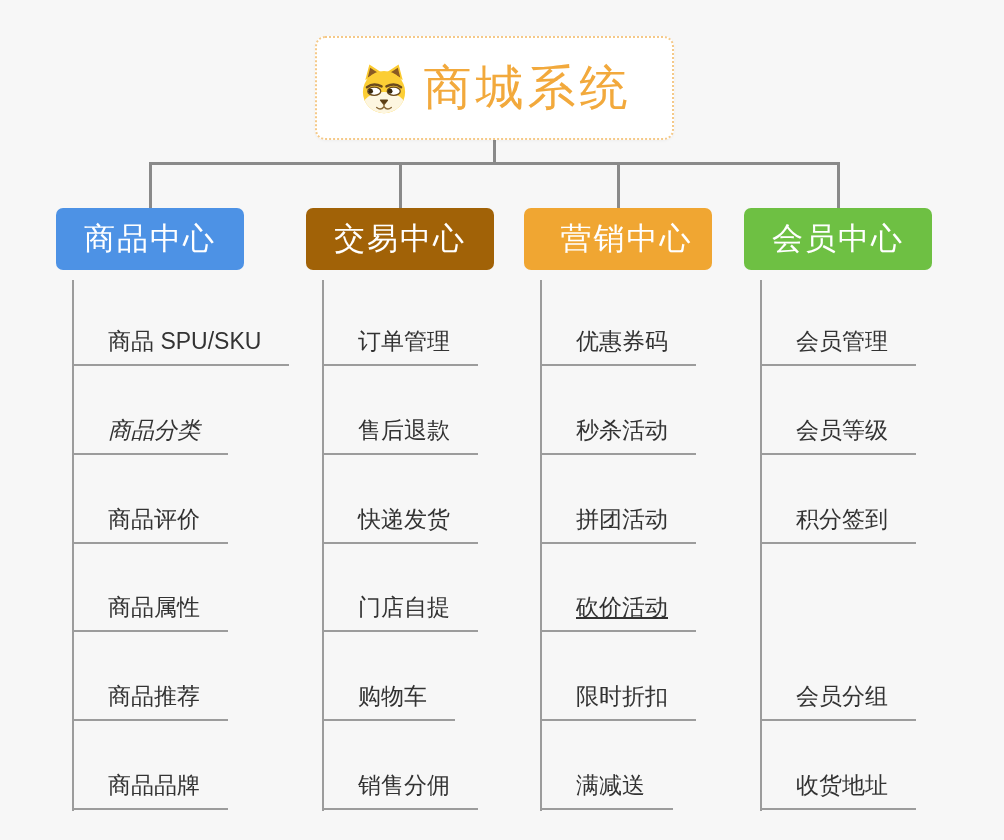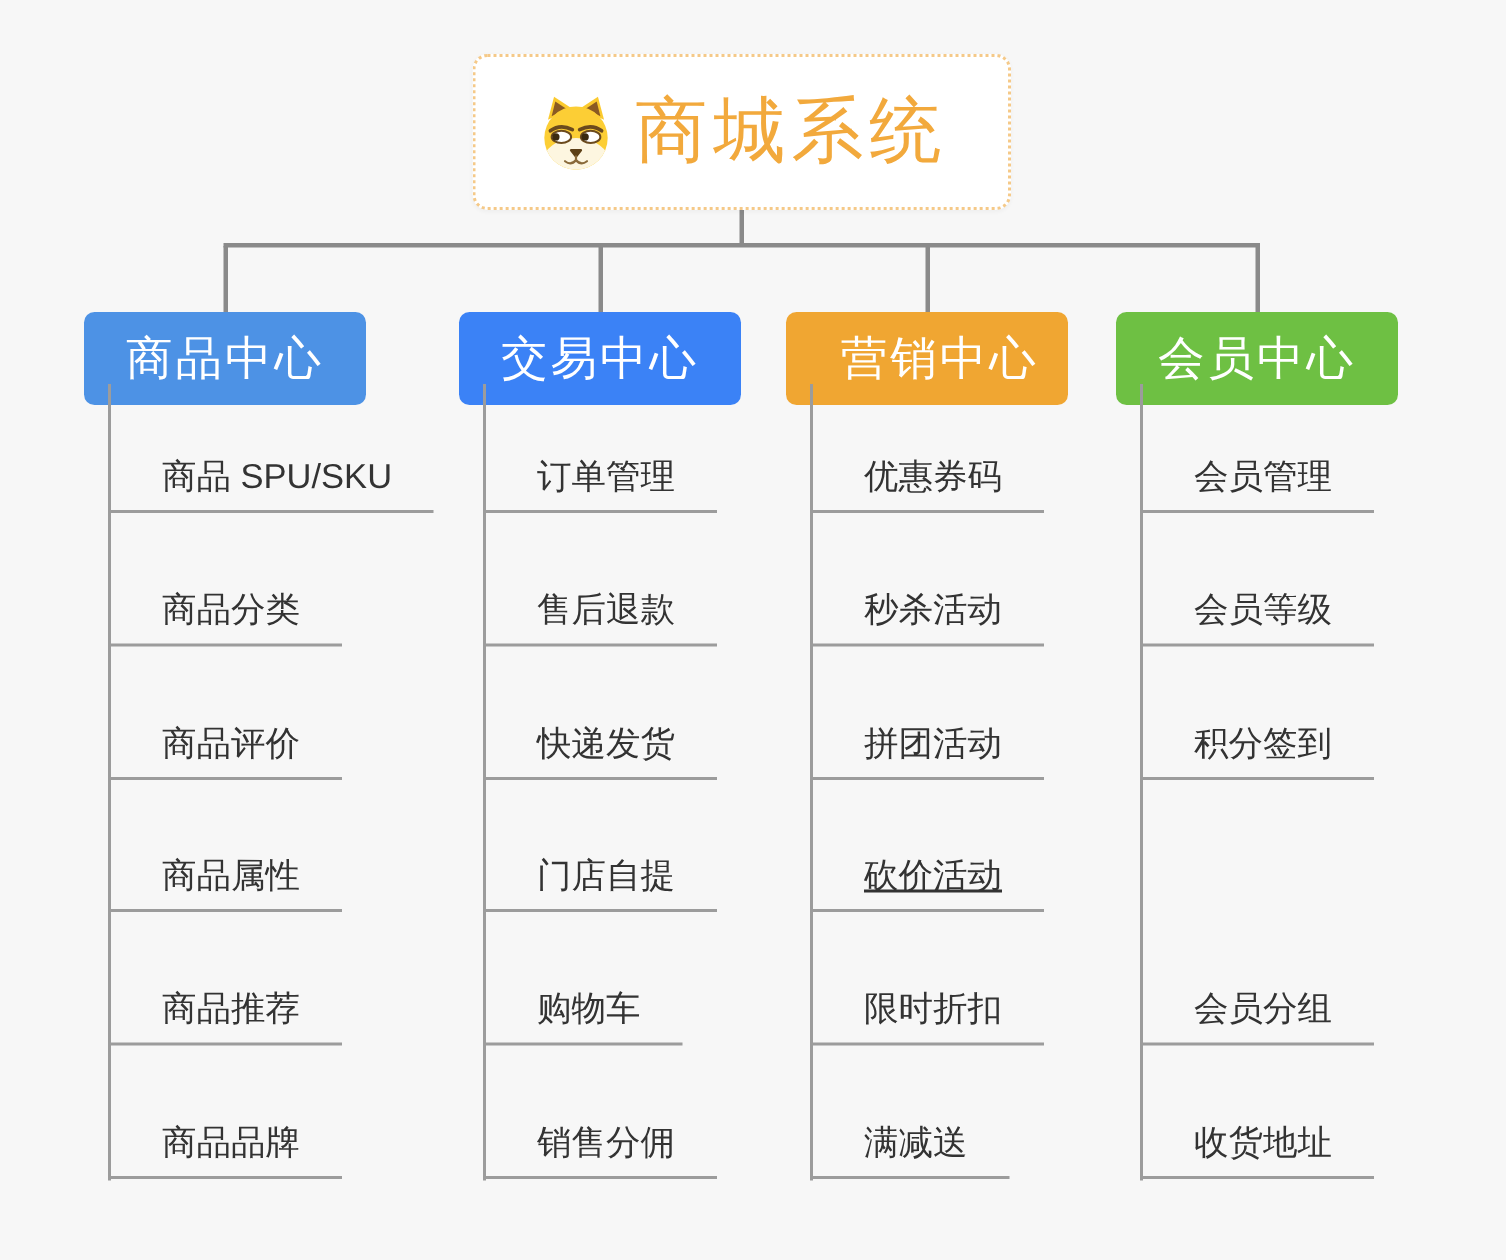--- a/index.html
+++ b/index.html
@@ -33,21 +33,21 @@
   
   .branch-box{
     position:absolute;top:208px;width:188px;height:62px;
     border-radius:7px;display:flex;align-items:center;justify-content:center;
     color:#ffffff;font-size:31px;letter-spacing:2px;white-space:nowrap;
     box-sizing:border-box;
   }
 
   
   .trunk{
-    position:absolute;top:256px;height:531px;width:260px;
+    position:absolute;top:280px;height:531px;width:260px;
     border-left:2px solid #be185d;
   }
   .leaf{
     position:absolute;left:0;
     font-size:23px;color:#333333;line-height:32px;
     padding:0 28px 7px 34px;
     border-bottom:2px solid #9c9c9c;
     white-space:nowrap;display:inline-block;
   }
 </style>
@@ -89,28 +89,28 @@
     </span>
     <span class="root-title" style="color: rgb(242, 169, 60);">商城系统</span>
   </div>
 
 <div class="conn drop" style="left: 148.5px; background: rgb(138, 138, 138);"></div>
     <div class="branch-box" style="left: 56px; background: rgb(77, 146, 229);">
       <span>商品中心</span>
     </div>
     <div class="trunk" style="left: 72px; border-left-color: rgb(156, 156, 156);">
       <div class="leaf" style="top: 45px; border-bottom-color: rgb(156, 156, 156);">商品 SPU/SKU</div>
-      <div class="leaf" style="top: 134px; border-bottom-color: rgb(156, 156, 156);">商品分类</div>
+      <div class="leaf" style="top: 134px; border-bottom-color: rgb(156, 156, 156); font-style: italic;">商品分类</div>
       <div class="leaf" style="top: 223px; border-bottom-color: rgb(156, 156, 156);">商品评价</div>
       <div class="leaf" style="top: 311px; border-bottom-color: rgb(156, 156, 156);">商品属性</div>
       <div class="leaf" style="top: 400px; border-bottom-color: rgb(156, 156, 156);">商品推荐</div>
       <div class="leaf" style="top: 489px; border-bottom-color: rgb(156, 156, 156);">商品品牌</div>
     </div>
     <div class="conn drop" style="left: 398.5px; background: rgb(138, 138, 138);"></div>
-    <div class="branch-box" style="left: 306px; background: #3b82f6;">
+    <div class="branch-box" style="left: 306px; background: #a16207;">
       <span>交易中心</span>
     </div>
     <div class="trunk" style="left: 322px; border-left-color: rgb(156, 156, 156);">
       <div class="leaf" style="top: 45px; border-bottom-color: rgb(156, 156, 156);">订单管理</div>
       <div class="leaf" style="top: 134px; border-bottom-color: rgb(156, 156, 156);">售后退款</div>
       <div class="leaf" style="top: 223px; border-bottom-color: rgb(156, 156, 156);">快递发货</div>
       <div class="leaf" style="top: 311px; border-bottom-color: rgb(156, 156, 156);">门店自提</div>
       <div class="leaf" style="top: 400px; border-bottom-color: rgb(156, 156, 156);">购物车</div>
       <div class="leaf" style="top: 489px; border-bottom-color: rgb(156, 156, 156);">销售分佣</div>
     </div>

